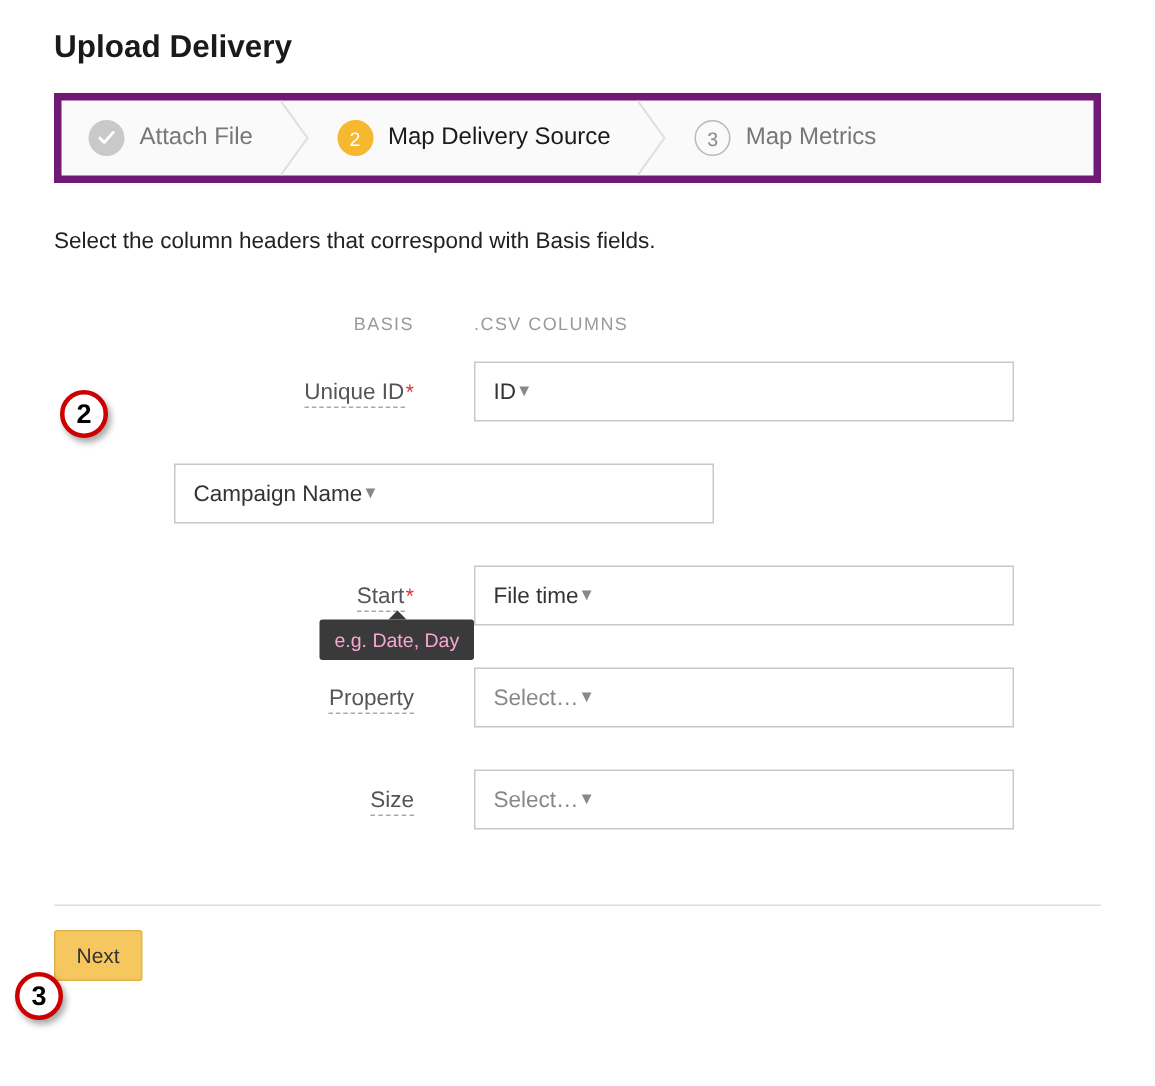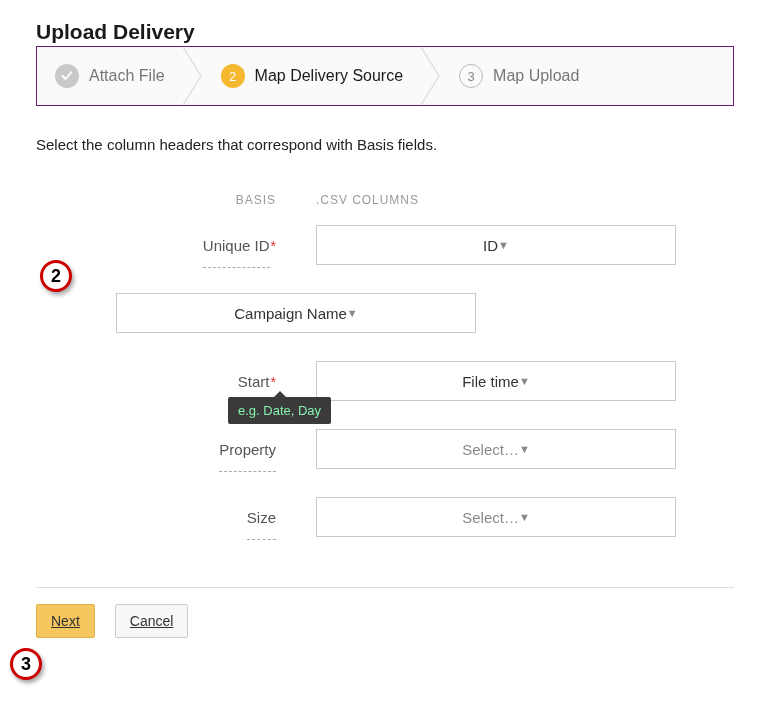--- a/index.html
+++ b/index.html
@@ -7,26 +7,26 @@
       font-family: "Segoe UI", "Helvetica Neue", Arial, sans-serif;
       color: #333;
       background: #fff;
       width: 770px;
       padding: 20px 36px;
     }
     h1.page-title {
       font-size: 21px;
       font-weight: 600;
       color: #1a1a1a;
-      margin-bottom: 2px;
+      margin-bottom: 18px;
     }
     .stepper {
       display: flex;
       align-items: stretch;
-      border: 1px solid #701a75;
+      border: 5px solid #701a75;
       background: #fafafa;
       height: 60px;
       margin-bottom: 30px;
     }
     .step {
       display: flex;
       align-items: center;
       padding: 0 18px;
       gap: 10px;
       position: relative;
@@ -50,54 +50,54 @@
 
     .instructions { font-size: 15px; color: #222; margin-bottom: 40px; margin-top: 18px; }
 
     .form-area { margin-left: 80px; position: relative; margin-top: 32px; }
     .form-headers { display:flex; margin-bottom: 18px; }
     .col-label-basis { width: 200px; text-align:right; padding-right: 40px; font-size: 12px; letter-spacing: .08em; color:#9a9a9a; }
     .col-label-csv { font-size: 12px; letter-spacing: .08em; color:#9a9a9a; }
 
     .form-row { display:flex; align-items:center; margin-bottom: 28px; position:relative; }
     .row-label { width:200px; text-align:right; padding-right: 40px; font-size:15px; color:#555; }
-    .row-label .lbl-text { border-bottom: 1px dashed #aaa; padding-bottom:13px; cursor: help; }
+    .row-label .lbl-text { border-bottom: 1px dashed #aaa; padding-bottom:1px; cursor: help; }
     .req { color:#d33; font-size:14px; margin-left:1px; }
     .select-wrap { width: 360px; position:relative; }
     .select-box {
       width:100%; height:40px; border:1px solid #c8c8c8; background:#fff;
-      display:flex; align-items:center; justify-content:center;
+      display:flex; align-items:center; justify-content:flex-start;
       padding: 0 12px; font-size:15px; color:#333; cursor:pointer;
     }
     .select-box.placeholder { color:#888; }
     .caret { color:#888; font-size:11px; }
 
     .tooltip {
-      position:absolute; top: 36px; left: 112px;
-      background:#3a3a3a; color:#86efac; font-size:13px;
+      position:absolute; top: 36px; left: 97px;
+      background:#3a3a3a; color:#f9a8d4; font-size:13px;
       padding:6px 10px; border-radius:2px; white-space:nowrap;
     }
     .tooltip::before {
       content:""; position:absolute; top:-6px; left:50%; transform:translateX(-50%);
       border-left:6px solid transparent; border-right:6px solid transparent;
       border-bottom:6px solid #3a3a3a;
     }
 
     .callout {
       position:absolute; width:32px; height:32px; border-radius:50%;
       background:#fff; border:3px solid #c00;
       display:flex; align-items:center; justify-content:center;
       font-size:18px; font-weight:700; color:#000;
       box-shadow: 2px 3px 4px rgba(0,0,0,.35);
     }
     .callout-2 { left: 40px; top: 260px; }
     .callout-3 { left: 10px; top: 648px; }
 
     .footer-sep { border:none; border-top:1px solid #ddd; margin: 50px 0 16px 0; }
-    .footer-actions { display:flex; gap:20px;text-decoration:underline; }
+    .footer-actions { display:flex; gap:9px; }
     .btn {
       height:34px; padding: 0 14px; font-size:14px; border:1px solid #ccc;
       background:#f7f7f7; color:#333; cursor:pointer; border-radius:2px;
     }
     .btn-primary { background:#f5c75e; border-color:#e0b24a; color:#333; }
   </style>
 </head>
 <body>
 
 <h1 class="page-title">Upload Delivery</h1>
@@ -120,21 +120,21 @@
     <span class="step-circle">2</span>
     <span class="step-label">Map Delivery Source</span>
   </div>
   <div class="step-sep">
     <svg viewBox="0 0 20 60" preserveAspectRatio="none">
         <path d="M0 0 L18 30 L0 60" stroke="#e0e0e0" stroke-width="1.5" fill="none"></path>
       </svg>
   </div>
   <div class="step pending">
     <span class="step-circle">3</span>
-    <span class="step-label">Map Upload</span>
+    <span class="step-label">Map Metrics</span>
   </div>
 </div>
 
 <p class="instructions">Select the column headers that correspond with Basis fields.</p>
 
 <div class="form-area">
   <div class="form-headers">
     <div class="col-label-basis">BASIS</div>
     <div class="col-label-csv">.CSV COLUMNS</div>
   </div>
@@ -187,17 +187,16 @@
         <span class="caret">▼</span>
       </div>
     </div>
   </div>
 </div>
 
 <hr class="footer-sep">
 
 <div class="footer-actions">
   <button class="btn btn-primary">Next</button>
-  <button class="btn">Cancel</button>
 </div>
 
 <div class="callout callout-2">2</div>
 <div class="callout callout-3">3</div>
 
 </body></html>

